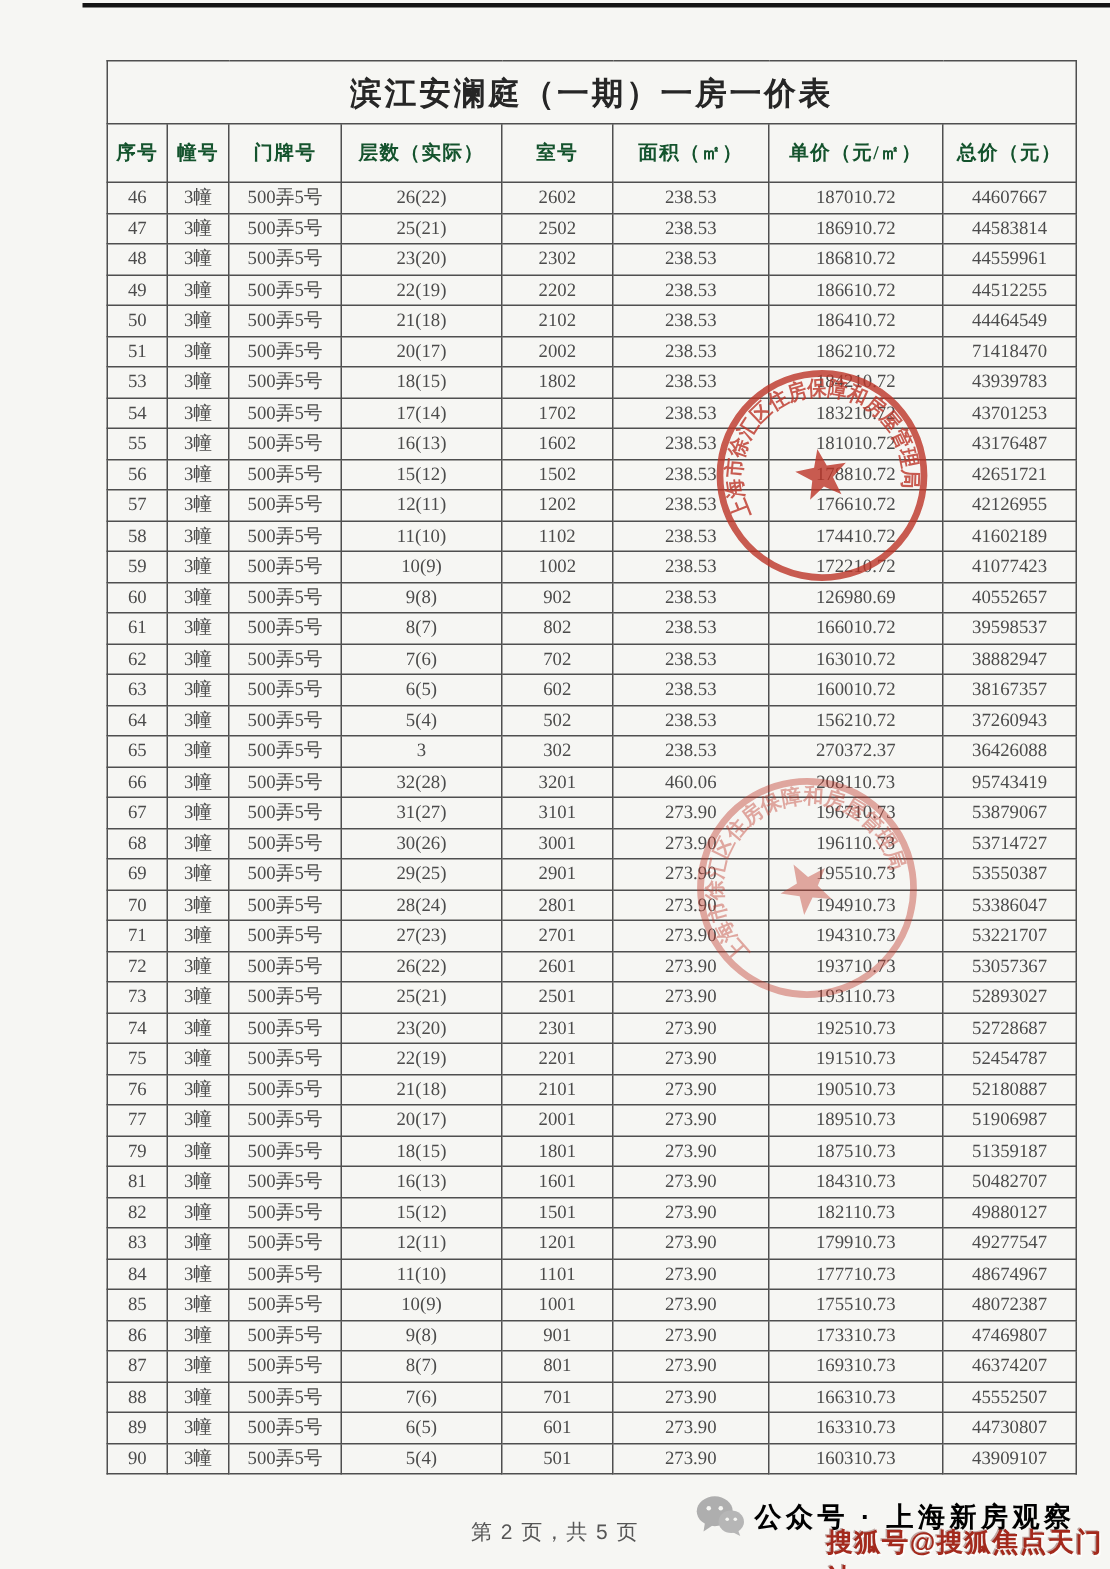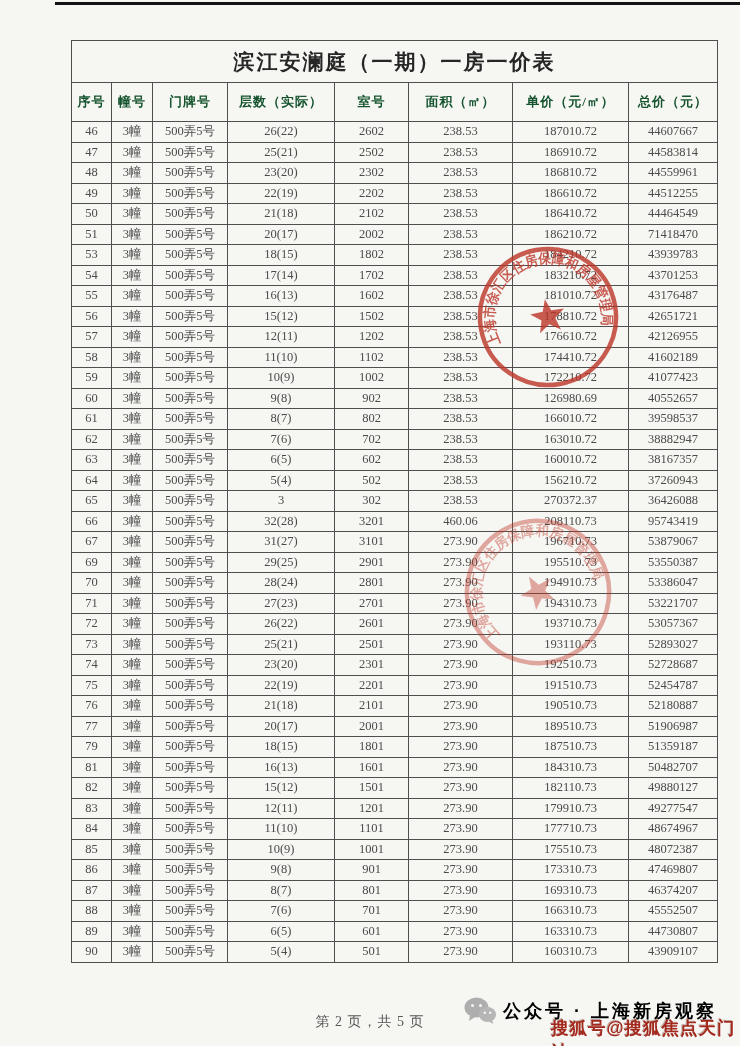--- a/index.html
+++ b/index.html
@@ -19,21 +19,21 @@
     height:41px;font-size:21px;font-weight:bold;color:#262626;letter-spacing:2px;
   }
   tr.header-row th{
     height:38px;font-size:13px;font-weight:600;color:#14532d;letter-spacing:1px;
   }
   tbody td{height:19.5px;line-height:19.5px;font-size:12.5px;color:#4b4b4b;}
   .stamps-layer svg{position:absolute;filter:blur(0.4px);}
   .footer-page{
     position:absolute;left:0;top:1013px;width:740px;text-align:center;
     font-size:14px;color:#565656;letter-spacing:1px;
-    font-family:Liberation Serif, serif;
+    font-family:Liberation Sans, sans-serif;
   }
   .wm-wechat{
     position:absolute;left:464px;top:997px;display:flex;align-items:center;gap:7px;
     color:#000000;font-size:18px;letter-spacing:3px;font-weight:bold;z-index:5;
   }
   .wm-sohu{
     position:absolute;left:551px;top:1016px;z-index:6;
     font-size:17.5px;font-weight:bold;color:#a3291c;letter-spacing:1px;
     text-shadow:1px 1px 0 rgba(255,255,255,0.75), -1px -1px 0 rgba(90,15,8,0.35);
   }
@@ -276,20 +276,30 @@
           <td>67</td>
           <td>3幢</td>
           <td>500弄5号</td>
           <td>31(27)</td>
           <td>3101</td>
           <td>273.90</td>
           <td>196710.73</td>
           <td>53879067</td>
         </tr>
         <tr>
+          <td>68</td>
+          <td>3幢</td>
+          <td>500弄5号</td>
+          <td>30(26)</td>
+          <td>3001</td>
+          <td>273.90</td>
+          <td>196110.73</td>
+          <td>53714727</td>
+        </tr>
+        <tr>
           <td>69</td>
           <td>3幢</td>
           <td>500弄5号</td>
           <td>29(25)</td>
           <td>2901</td>
           <td>273.90</td>
           <td>195510.73</td>
           <td>53550387</td>
         </tr>
         <tr>

